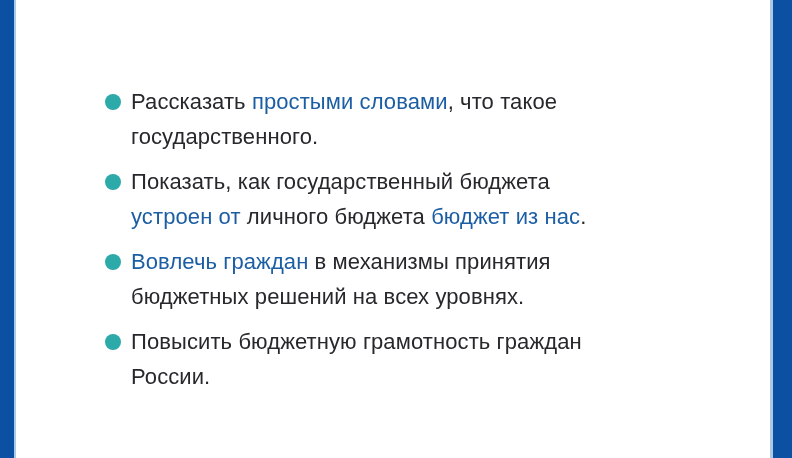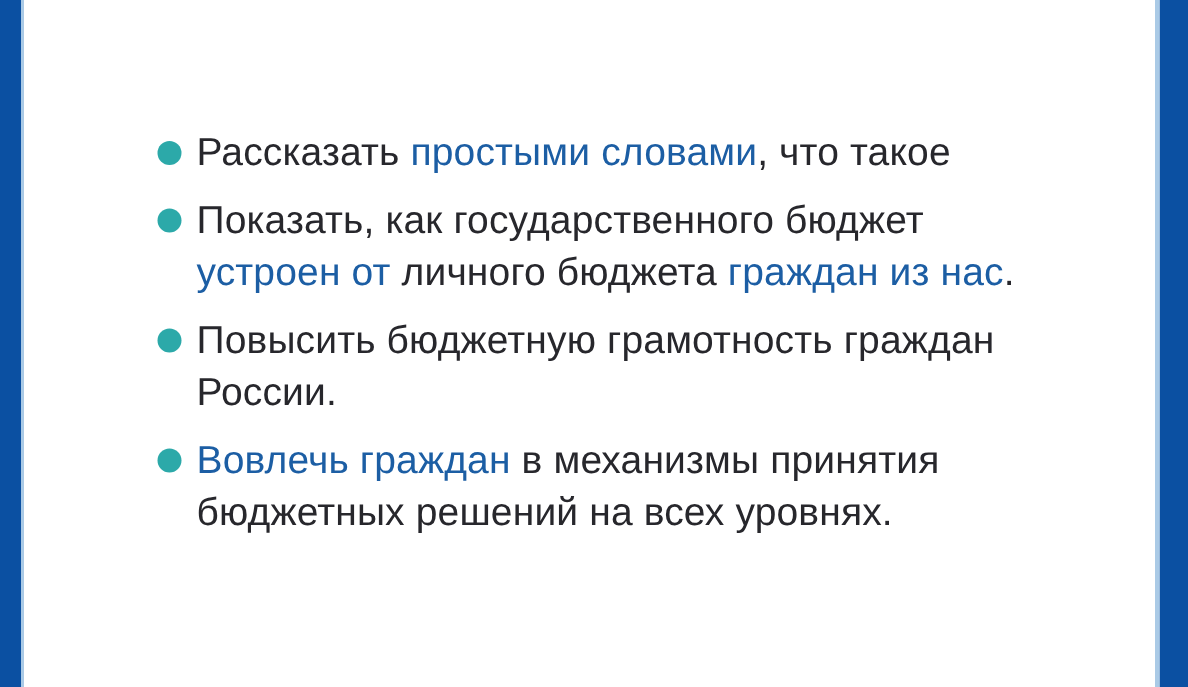--- a/index.html
+++ b/index.html
@@ -50,21 +50,21 @@
   .bullet-dot {
     flex: 0 0 auto;
     width: 16px;
     height: 16px;
     border-radius: 50%;
     background: var(--bullet-teal, #2CA9A9);
     margin-top: 10px;
     margin-right: 10px;
   }
   .bullet-text {
-    font-size: 26px;
+    font-size: 22px;
     line-height: 35px;
     color: var(--text-dark, #27272C);
     letter-spacing: 0.1px;
   }
   .text-line {
     display: block;
     white-space: nowrap;
   }
   .seg-dark { color: var(--text-dark, #27272C); }
   .seg-blue { color: var(--text-blue, #1C5EA4); }
@@ -76,37 +76,38 @@
   <div class="bar bar-left"></div>
   <div class="bar-edge edge-left"></div>
   <div class="bar bar-right"></div>
   <div class="bar-edge edge-right"></div>
 
   <div class="content">
       <div class="bullet-item">
         <span class="bullet-dot"></span>
         <div class="bullet-text">
           <span class="text-line"><span class="seg-dark">Рассказать </span><span class="seg-blue">простыми словами</span><span class="seg-dark">, что такое</span></span>
+          <span class="text-line"><span class="seg-dark">государственного.</span></span>
         </div>
       </div>
       <div class="bullet-item">
         <span class="bullet-dot"></span>
         <div class="bullet-text">
-          <span class="text-line"><span class="seg-dark">Показать, как государственного бюджет</span></span>
-          <span class="text-line"><span class="seg-blue">устроен от</span><span class="seg-dark"> личного бюджета </span><span class="seg-blue">граждан из нас</span><span class="seg-dark">.</span></span>
+          <span class="text-line"><span class="seg-dark">Показать, как государственный бюджета</span></span>
+          <span class="text-line"><span class="seg-blue">устроен от</span><span class="seg-dark"> личного бюджета </span><span class="seg-blue">бюджет из нас</span><span class="seg-dark">.</span></span>
+        </div>
+      </div>
+      <div class="bullet-item">
+        <span class="bullet-dot"></span>
+        <div class="bullet-text">
+          <span class="text-line"><span class="seg-blue">Вовлечь граждан</span><span class="seg-dark"> в механизмы принятия</span></span>
+          <span class="text-line"><span class="seg-dark">бюджетных решений на всех уровнях.</span></span>
         </div>
       </div>
       <div class="bullet-item">
         <span class="bullet-dot"></span>
         <div class="bullet-text">
           <span class="text-line"><span class="seg-dark">Повысить бюджетную грамотность граждан</span></span>
           <span class="text-line"><span class="seg-dark">России.</span></span>
         </div>
       </div>
-      <div class="bullet-item">
-        <span class="bullet-dot"></span>
-        <div class="bullet-text">
-          <span class="text-line"><span class="seg-blue">Вовлечь граждан</span><span class="seg-dark"> в механизмы принятия</span></span>
-          <span class="text-line"><span class="seg-dark">бюджетных решений на всех уровнях.</span></span>
-        </div>
-      </div>
     </div>
 </div>
 
 </body></html>

